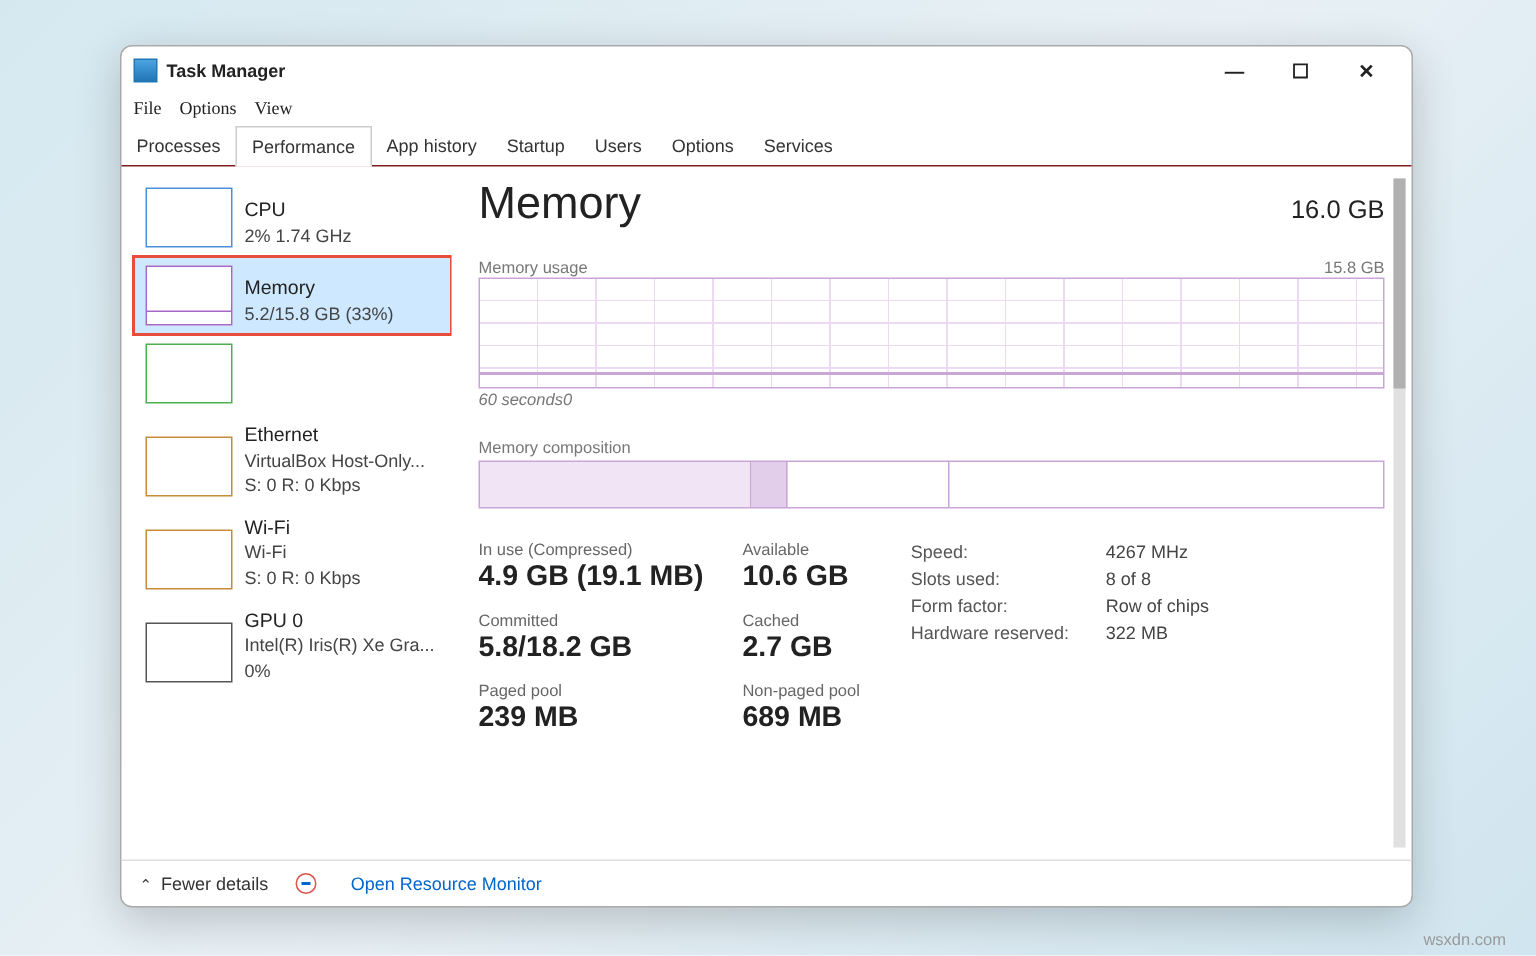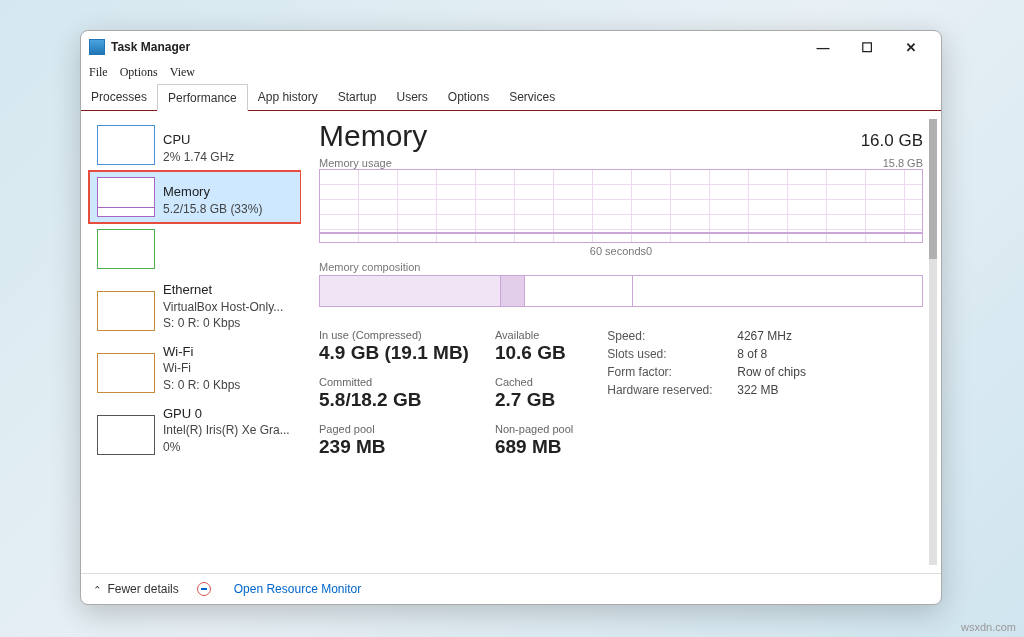--- a/index.html
+++ b/index.html
@@ -26,42 +26,42 @@
 .thumb.net { border-color: #c78b3a; }
 .thumb.gpu { border-color: #555; }
 .side-text { font-size: 12px; color: #444; line-height: 1.35; }
 .side-text .name { font-size: 13px; color: #222; }
 .main { flex: 1; padding: 8px 18px 8px 18px; overflow: hidden; position: relative; }
 .main-scroll { position:absolute; right:4px; top:8px; bottom:8px; width:8px; background:#e0e0e0; }
 .main-scroll::before { content:""; position:absolute; left:0; right:0; top:0; height:140px; background:#b0b0b0; }
 .mhead { display: flex; justify-content: space-between; align-items: baseline; }
 .mhead h1 { font-size: 30px; font-weight: 400; color: #222; }
 .mhead .cap { font-size: 17px; color: #222; }
-.glabel { font-size: 11px; color: #777; margin-top: 4px; display: flex; justify-content: space-between; }
+.glabel { font-size: 11px; color: #777; margin-top: 20px; display: flex; justify-content: space-between; }
 .usage-graph { height: 74px; border: 1px solid #c9a6d6; background: repeating-linear-gradient(to right, transparent, transparent 38px, #eed9f2 38px, #eed9f2 39px), repeating-linear-gradient(to bottom, transparent, transparent 14px, #eed9f2 14px, #eed9f2 15px); position: relative; }
 .usage-graph::after { content:""; position:absolute; left:0; right:0; bottom:8px; height:2px; background:#c9a6d6; }
-.axis { display:flex; justify-content:center; font-size:11px; color:#777; margin-top:2px; }
+.axis { display:flex; justify-content:flex-start; font-size:11px; color:#777; margin-top:2px;font-style:italic; }
 .comp-graph { height: 32px; border: 1px solid #c9a6d6; display: flex; margin-top: 2px; }
 .comp-a { width: 30%; background: #f1e5f5; border-right: 1px solid #c9a6d6; }
 .comp-b { width: 4%; background: #e2cdea; border-right: 1px solid #c9a6d6; }
 .comp-c { width: 18%; border-right: 1px solid #c9a6d6; }
 .stats { display: flex; gap: 34px; margin-top: 22px; }
 .stats-left { display: grid; grid-template-columns: auto auto; row-gap: 12px; column-gap: 26px; }
 .stat .lbl { font-size: 11px; color: #666; }
 .stat .val { font-size: 19px; color: #222; margin-top: 1px; font-weight: bold; }
 .stats-right { font-size: 12px; color: #444; }
 .stats-right .row { display: flex; margin-bottom: 4px; }
 .stats-right .k { width: 130px; color: #555; }
 .footer { border-top: 1px solid #ddd; padding: 8px 12px; font-size: 12px; display: flex; align-items: center; gap: 18px; }
 .footer .fewer { color: #333; cursor: pointer; display:flex; align-items:center; gap:6px; }
 .footer .orm { color: #0066cc; cursor: pointer; display:flex; align-items:center; gap:23px; }
 .chev { display:inline-block; transform: rotate(180deg); font-size:10px; }
 .orm-icon { width:14px; height:14px; border:1.5px solid #d9534f; border-radius:50%; position:relative; }
 .orm-icon::after { content:""; position:absolute; left:3px; top:5px; width:6px; height:2px; background:#0066cc; }
-.watermark { position:absolute; right:8px; bottom:4px; font-size:11px; color:#999; }
+.watermark { position:absolute; right:20px; bottom:4px; font-size:11px; color:#999; }
 </style>
 </head>
 <body>
 
 <div class="window">
   <div class="titlebar">
     <div class="app-icon"></div>
     <div class="title">Task Manager</div>
     <div class="ctrl">—</div>
     <div class="ctrl">☐</div>

